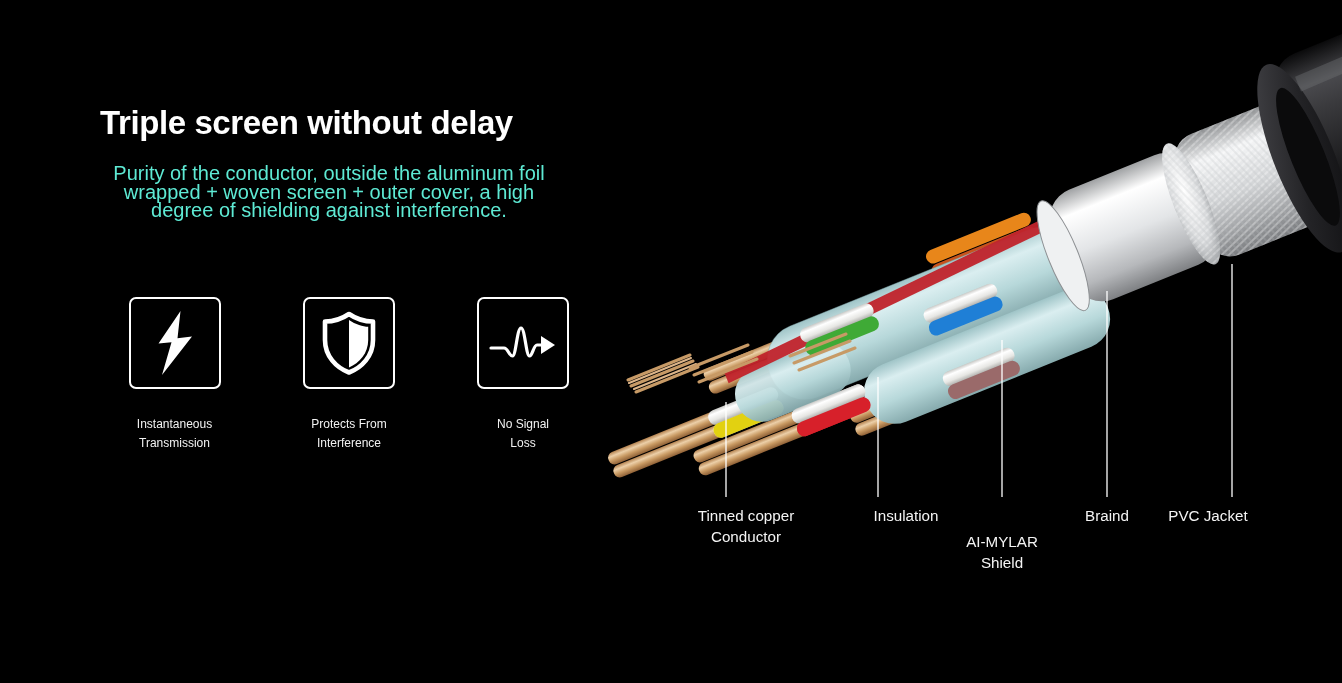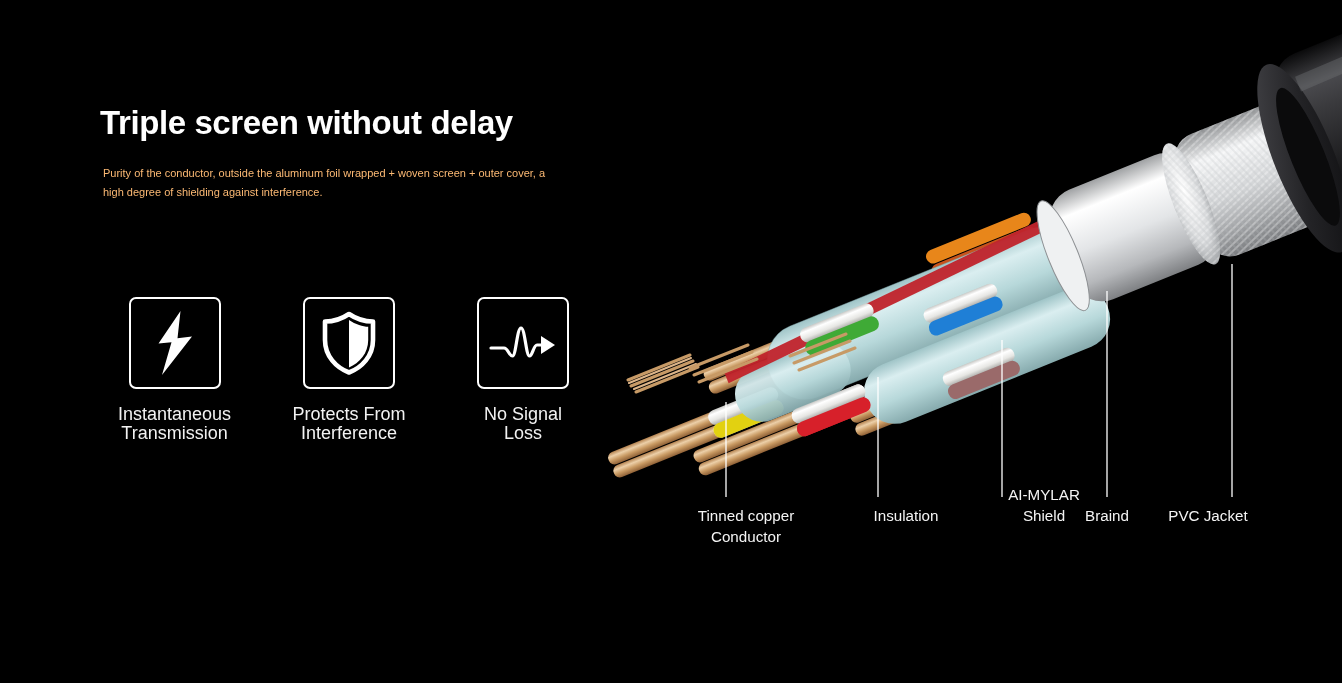--- a/index.html
+++ b/index.html
@@ -13,38 +13,38 @@
   #stage { position:relative; width:1342px; height:654px; background:#000; }
 
   
   .headline {
     position:absolute; left:100px; top:104px;
     font-size:33px; font-weight:bold; letter-spacing:-0.4px;
     color:#ffffff; white-space:nowrap;
   }
   .subcopy {
     position:absolute; left:103px; top:164px; width:452px;
-    font-size:11px; line-height:18.6px; color:#fdba74;
+    font-size:20px; line-height:18.6px; color:#5eead4;text-align:center;
   }
 
   
   .features { position:absolute; left:100px; top:297px; width:470px; height:150px; }
   .feature { position:absolute; top:0; width:150px; }
   .feature.f0 { left:0px; }
   .feature.f1 { left:174px; }
   .feature.f2 { left:348px; }
   .icon-box {
     width:92px; height:92px; margin:0 auto;
     border:2px solid #ffffff; border-radius:7px;
     background:#000; position:relative;
     display:flex; align-items:center; justify-content:center;
   }
   .feature .f-label {
-    margin-top:16px; text-align:center;
-    font-size:18px; line-height:18.5px; color:#f2f2f2;
+    margin-top:26px; text-align:center;
+    font-size:12px; line-height:18.5px; color:#f2f2f2;
     white-space:pre-line;
   }
   .feature.f0 .f-label { margin-left:-1px; }
 
   
   #cable { position:absolute; left:0; top:0; width:1342px; height:683px; }
 
   
   .callout {
     position:absolute;
@@ -272,18 +272,18 @@
       <line x1="878" y1="377" x2="878" y2="497"></line>
       <line x1="1002" y1="340" x2="1002" y2="497"></line>
       <line x1="1107" y1="291" x2="1107" y2="497"></line>
       <line x1="1232" y1="264" x2="1232" y2="497"></line>
     </g>
   </svg>
 
   <div class="callout" style="left:726px;  top:505px;margin-left:20px;">Tinned copper
 Conductor</div>
   <div class="callout" style="left:878px;  top:505px;margin-left:28px;">Insulation</div>
-  <div class="callout" style="left:1002px; top:484px;margin-left:42px;">AI-MYLAR
+  <div class="callout" style="left:1002px; top:531px;">AI-MYLAR
 Shield</div>
   <div class="callout" style="left:1107px; top:505px;">Braind</div>
   <div class="callout" style="left:1208px; top:505px;">PVC Jacket</div>
 
 </div>
 
 </body></html>

